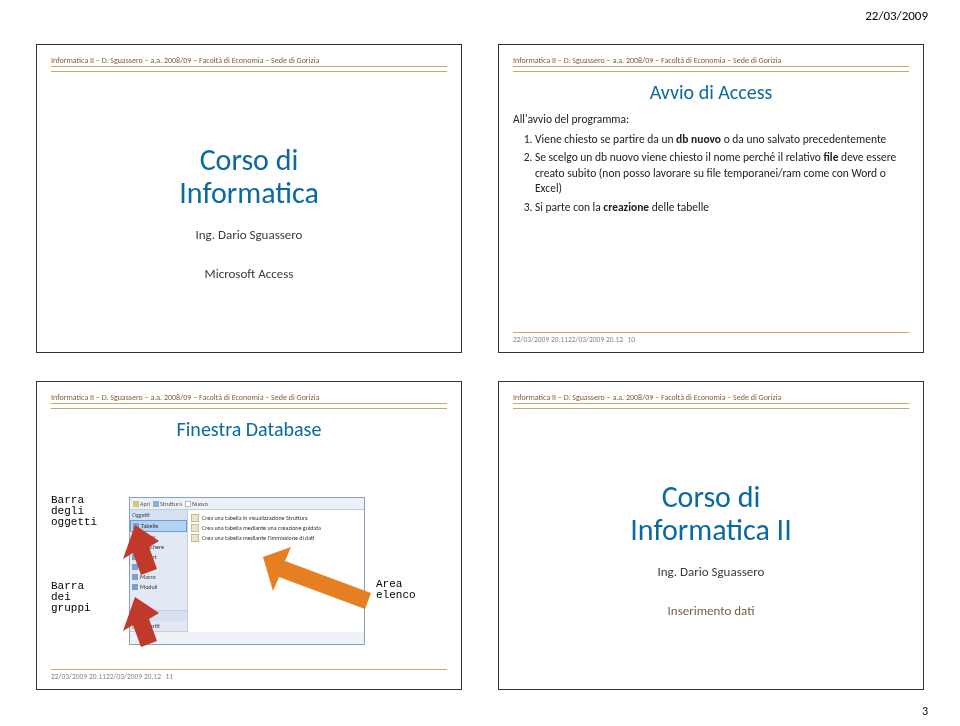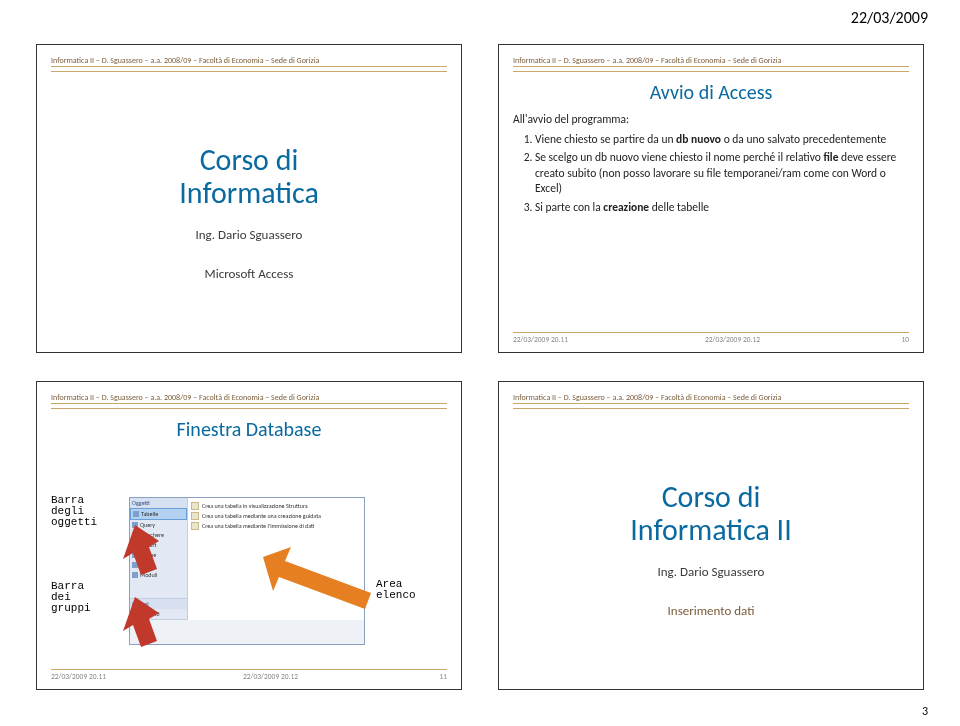--- a/index.html
+++ b/index.html
@@ -9,21 +9,21 @@
     width: 960px;
     height: 726px;
     position: relative;
     font-size: 13px;
     color: #000;
   }
   .page-date {
     position: absolute;
     top: 8px;
     right: 32px;
-    font-size: 16px;
+    font-size: 13px;
     color: #000;
   }
   .page-num {
     position: absolute;
     bottom: 8px;
     right: 32px;
     font-size: 12px;
     color: #000;
   }
   .slides-grid {
@@ -74,21 +74,20 @@
     font-size: 13px;
     color: #3a3a3a;
     margin-top: 4px;
   }
   .subtitle2 {
     font-size: 13px;
     color: #3a3a3a;
   }
   .slide-footer {
     display: flex;
-    justify-content: space-between;
     font-size: 7.5px;
     color: #888;
     border-top: 1px solid #c9a86a;
     padding-top: 2px;
     margin-top: auto;
   }
   .slide-footer span:nth-child(3) { min-width: 12px; text-align: right; }
   .content-title {
     text-align: center;
     font-size: 20px;
@@ -256,20 +255,34 @@
       <div class="callout" style="left: 0px; top: 48px; white-space: pre-line;">Barra
 degli
 oggetti</div>
       <div class="callout" style="left: 0px; top: 134px; white-space: pre-line;">Barra
 dei
 gruppi</div>
       <div class="callout" style="left: 325px; top: 132px; white-space: pre-line;">Area
 elenco</div>
 
       <div class="db-window">
+        <div class="db-toolbar">
+          <div class="tool">
+              <span class="ic" style="width:6px;height:6px;background:#d9c47a;display:inline-block"></span>
+              <span>Apri</span>
+            </div>
+          <div class="tool">
+              <span class="ic" style="width:6px;height:6px;background:#8ab0d8;display:inline-block"></span>
+              <span>Struttura</span>
+            </div>
+          <div class="tool">
+              <span class="ic" style="width:6px;height:6px;background:#fff;border:1px solid #bbb;display:inline-block"></span>
+              <span>Nuovo</span>
+            </div>
+        </div>
         <div class="db-main">
           <div class="db-side">
             <div class="db-side-group">
               <div class="db-side-header">Oggetti</div>
               <div class="db-side-item sel">
                   <span class="ic"></span>
                   <span>Tabelle</span>
                 </div>
               <div class="db-side-item">
                   <span class="ic"></span>

